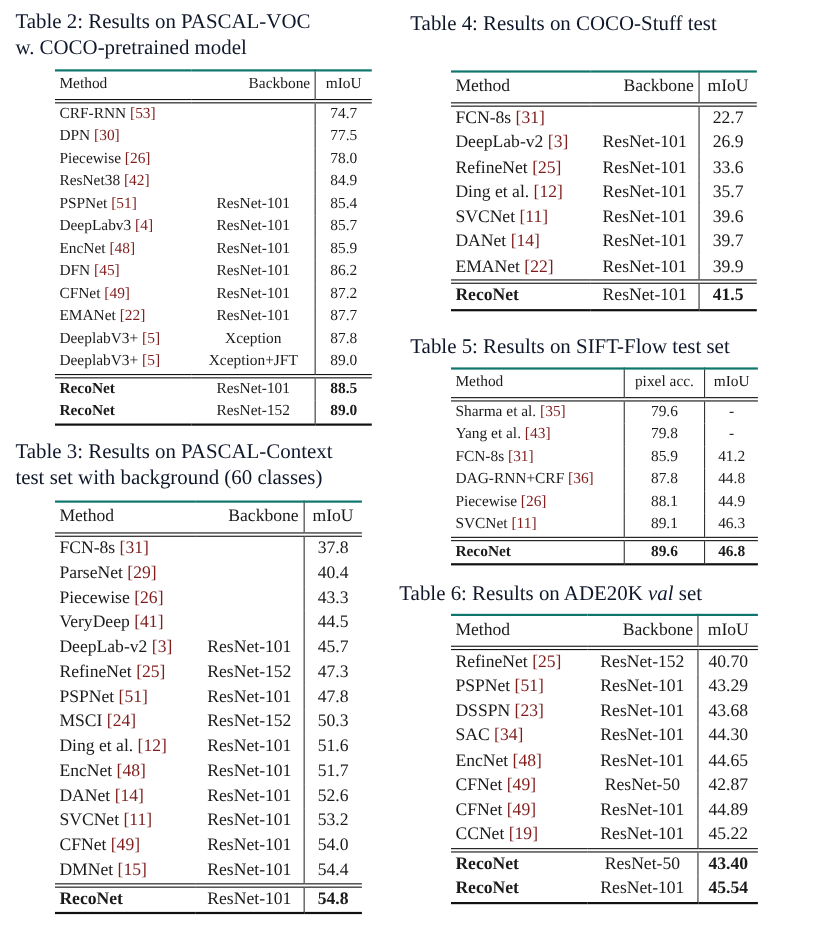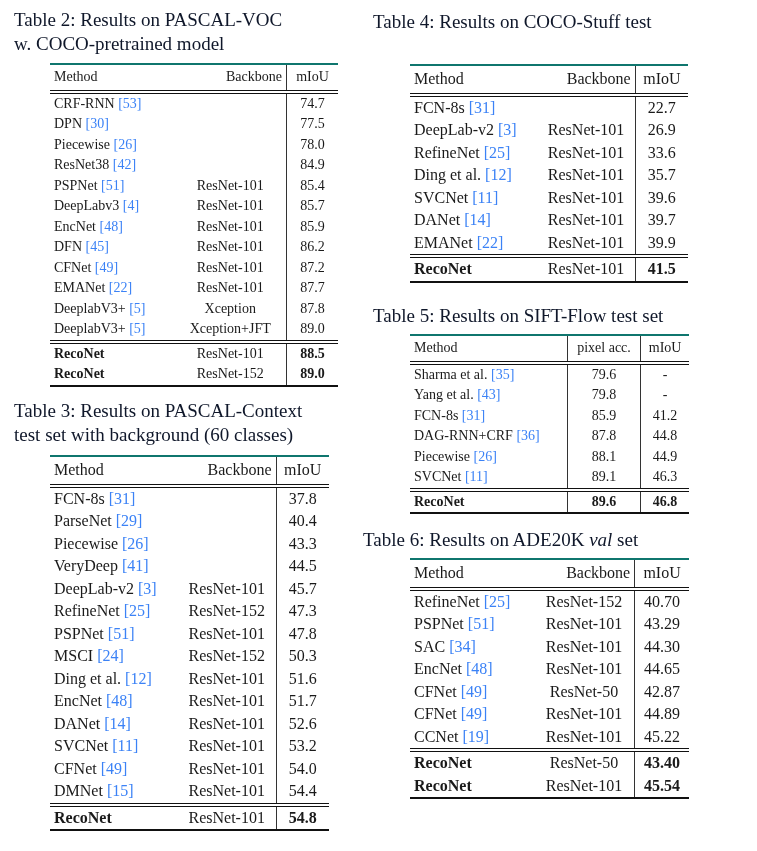--- a/index.html
+++ b/index.html
@@ -23,21 +23,21 @@
     padding: 0 4px; white-space: nowrap; font-weight: normal;
   }
   table.res thead tr { border-top: 2px solid #0f766e; }
   table.res thead th { border-bottom: 4px double #111; }
   table.res tbody.last tr:last-child td { border-bottom: 2px solid #111; }
   table.res tbody.first tr:last-child td { border-bottom: 4px double #111; }
   table.res .vl { border-left: 1px solid #333; }
   table.res .c { text-align: center; }
   table.res .l { text-align: left; }
   table.res .b { font-weight: bold; }
-  .cite { color: #3b82f6; }
+  .cite { color: #7f1d1d; }
   .it { }
 
   
   #t2 { left: 50px; top: 63px; font-size: 14px; line-height: 20.5px; width: 288px; }
   
   #t3 { left: 50px; top: 455px; font-size: 16px; line-height: 22.5px; width: 279px; }
   
   #t4 { left: 410px; top: 64px; font-size: 16px; line-height: 22.5px; width: 278px; }
   
   #t5 { left: 410px; top: 334px; font-size: 14px; line-height: 20.5px; width: 279px; }
@@ -355,20 +355,25 @@
         <td class="l"><span>RefineNet</span> <span class="cite">[25]</span></td>
         <td class="c">ResNet-152</td>
         <td class="c vl">40.70</td>
       </tr>
       <tr>
         <td class="l"><span>PSPNet</span> <span class="cite">[51]</span></td>
         <td class="c">ResNet-101</td>
         <td class="c vl">43.29</td>
       </tr>
       <tr>
+        <td class="l"><span>DSSPN</span> <span class="cite">[23]</span></td>
+        <td class="c">ResNet-101</td>
+        <td class="c vl">43.68</td>
+      </tr>
+      <tr>
         <td class="l"><span>SAC</span> <span class="cite">[34]</span></td>
         <td class="c">ResNet-101</td>
         <td class="c vl">44.30</td>
       </tr>
       <tr>
         <td class="l"><span>EncNet</span> <span class="cite">[48]</span></td>
         <td class="c">ResNet-101</td>
         <td class="c vl">44.65</td>
       </tr>
       <tr>

